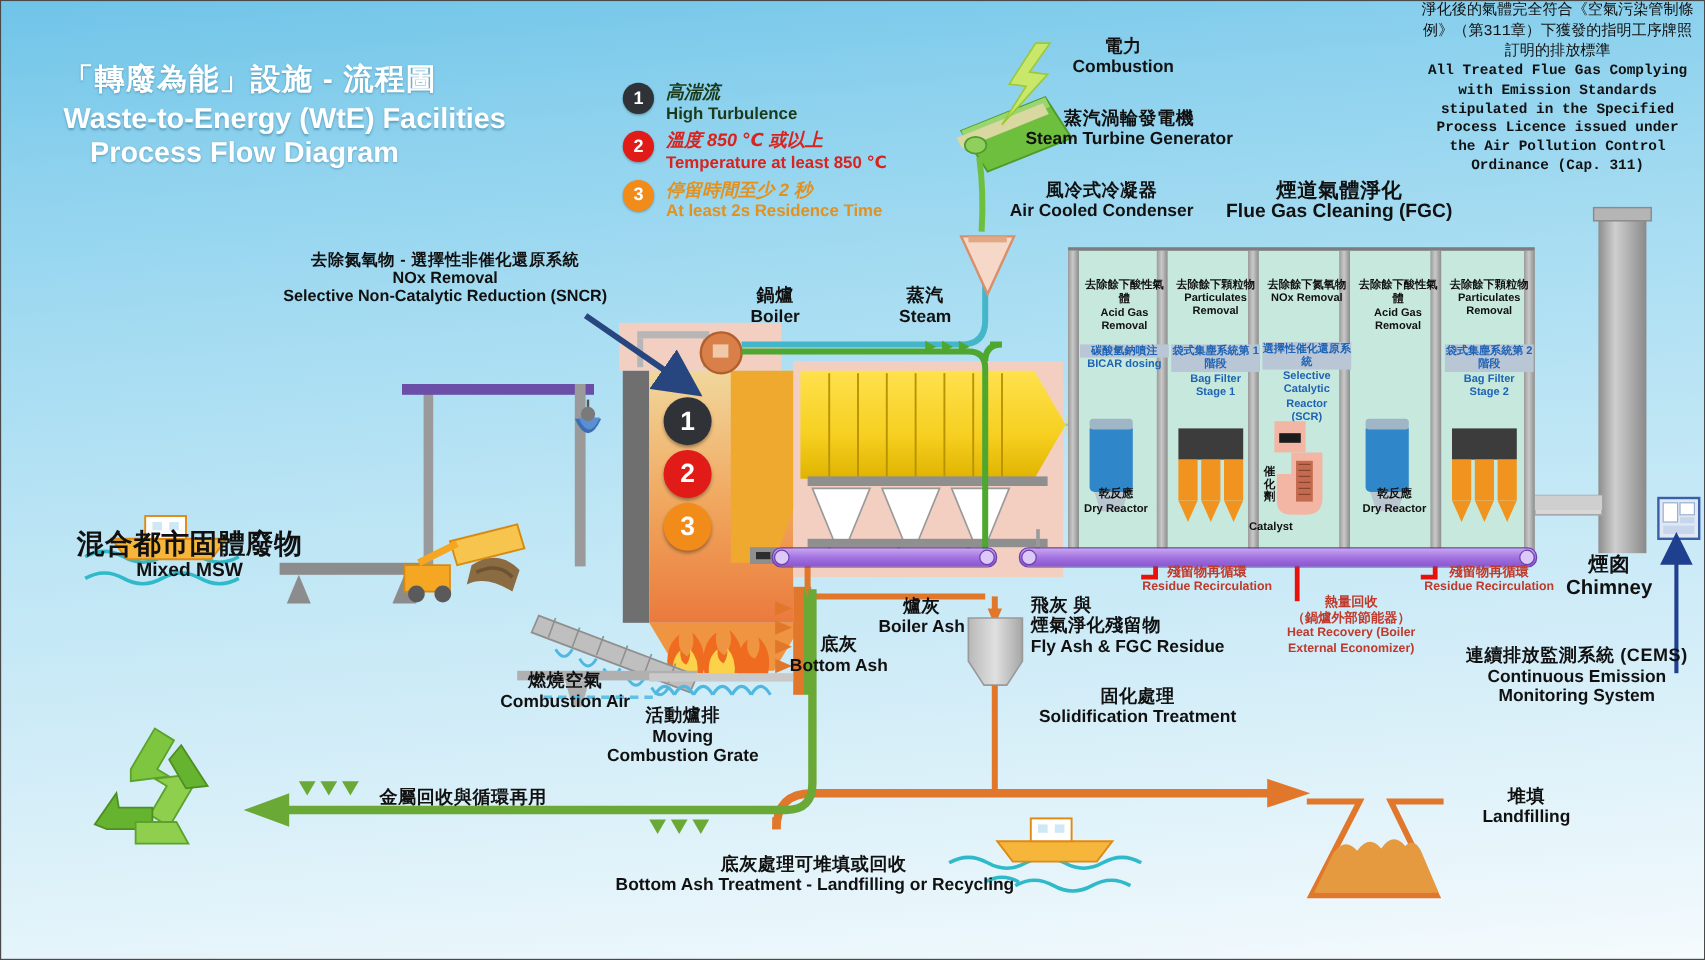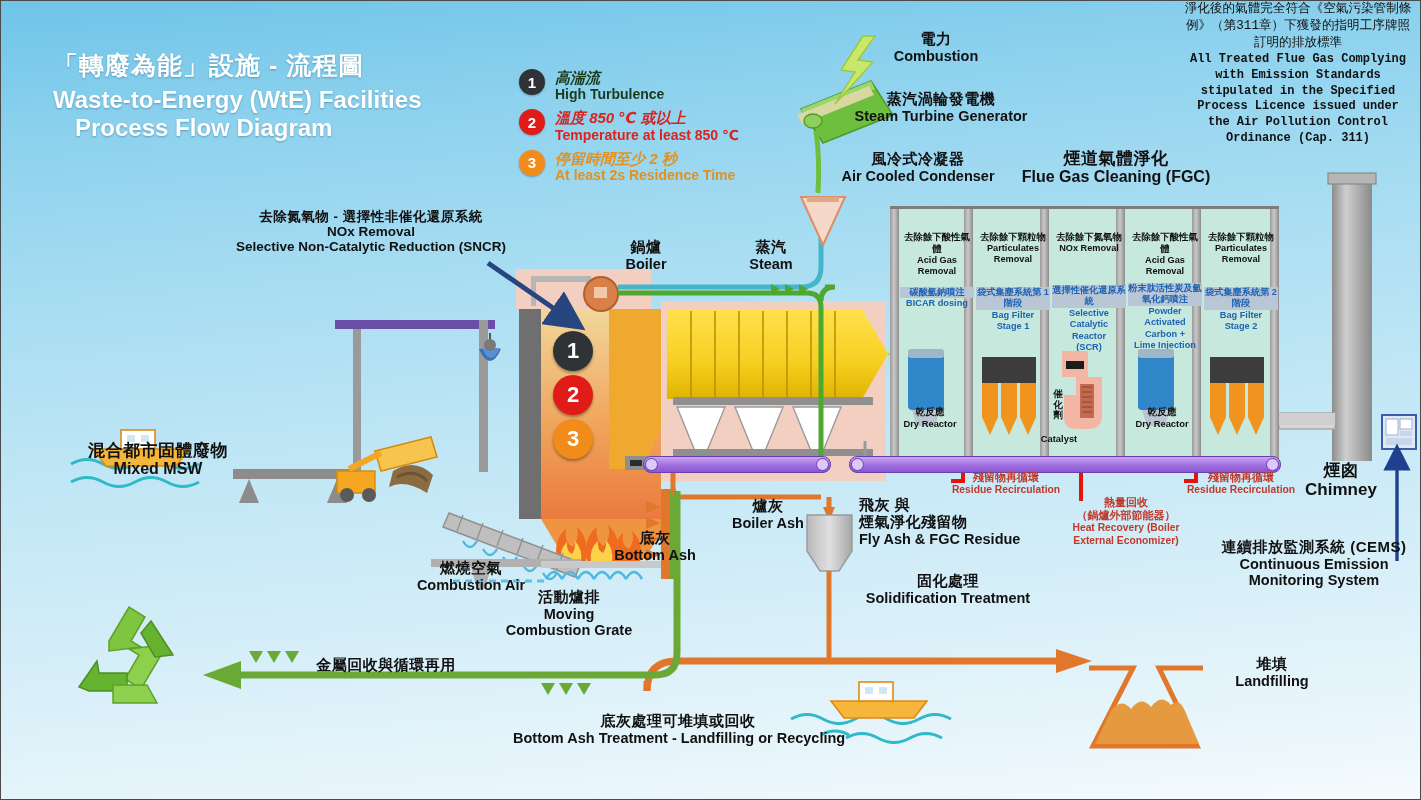--- a/index.html
+++ b/index.html
@@ -462,25 +462,20 @@
       <span class="zh">選擇性催化還原系統</span>
       <span class="zh2">Selective Catalytic Reactor</span>
       <span class="zh2">(SCR)</span>
     </div>
 
     <div class="fgc-head" style="left:238px">
       <span class="zh">去除餘下酸性氣體</span>
       <span>Acid Gas</span><br>
       <span>Removal</span>
     </div>
-    <div class="fgc-sub" style="left:238px;top:74px">
-      <span class="zh">粉末肽活性炭及氫氧化鈣噴注</span>
-      <span class="zh2">Powder Activated Carbon +</span>
-      <span class="zh2">Lime Injection</span>
-    </div>
 
     <div class="fgc-head" style="left:314px">
       <span class="zh">去除餘下顆粒物</span>
       <span>Particulates</span><br>
       <span>Removal</span>
     </div>
     <div class="fgc-sub" style="left:314px;top:78px">
       <span class="zh">袋式集塵系統第 2 階段</span>
       <span class="zh2">Bag Filter</span>
       <span class="zh2">Stage 2</span>
@@ -587,36 +582,36 @@
     <span class="zh">鍋爐</span>
     <span class="en">Boiler</span>
   </div>
 
   <div class="lbl" style="left:735px;top:238px;width:70px">
     <span class="zh">蒸汽</span>
     <span class="en">Steam</span>
   </div>
 
   <div class="lbl" style="left:62px;top:440px;width:190px">
-    <span class="zh" style="font-size:17px">混合都市固體廢物</span>
+    <span class="zh" style="font-size:23px">混合都市固體廢物</span>
     <span class="en" style="font-size:16px">Mixed MSW</span>
   </div>
 
   <div class="lbl" style="left:405px;top:559px;width:130px">
     <span class="zh">燃燒空氣</span>
     <span class="en">Combustion Air</span>
   </div>
 
   <div class="lbl" style="left:503px;top:588px;width:130px">
     <span class="zh">活動爐排</span>
     <span class="en">Moving</span>
     <span class="en">Combustion Grate</span>
   </div>
 
-  <div class="lbl" style="left:604px;top:529px;width:100px">
+  <div class="lbl" style="left:648px;top:529px;width:100px">
     <span class="zh">底灰</span>
     <span class="en">Bottom Ash</span>
   </div>
 
   <div class="lbl" style="left:722px;top:497px;width:90px">
     <span class="zh">爐灰</span>
     <span class="en">Boiler Ash</span>
   </div>
 
   <div class="lbl" style="left:858px;top:496px;width:165px;text-align:left">

